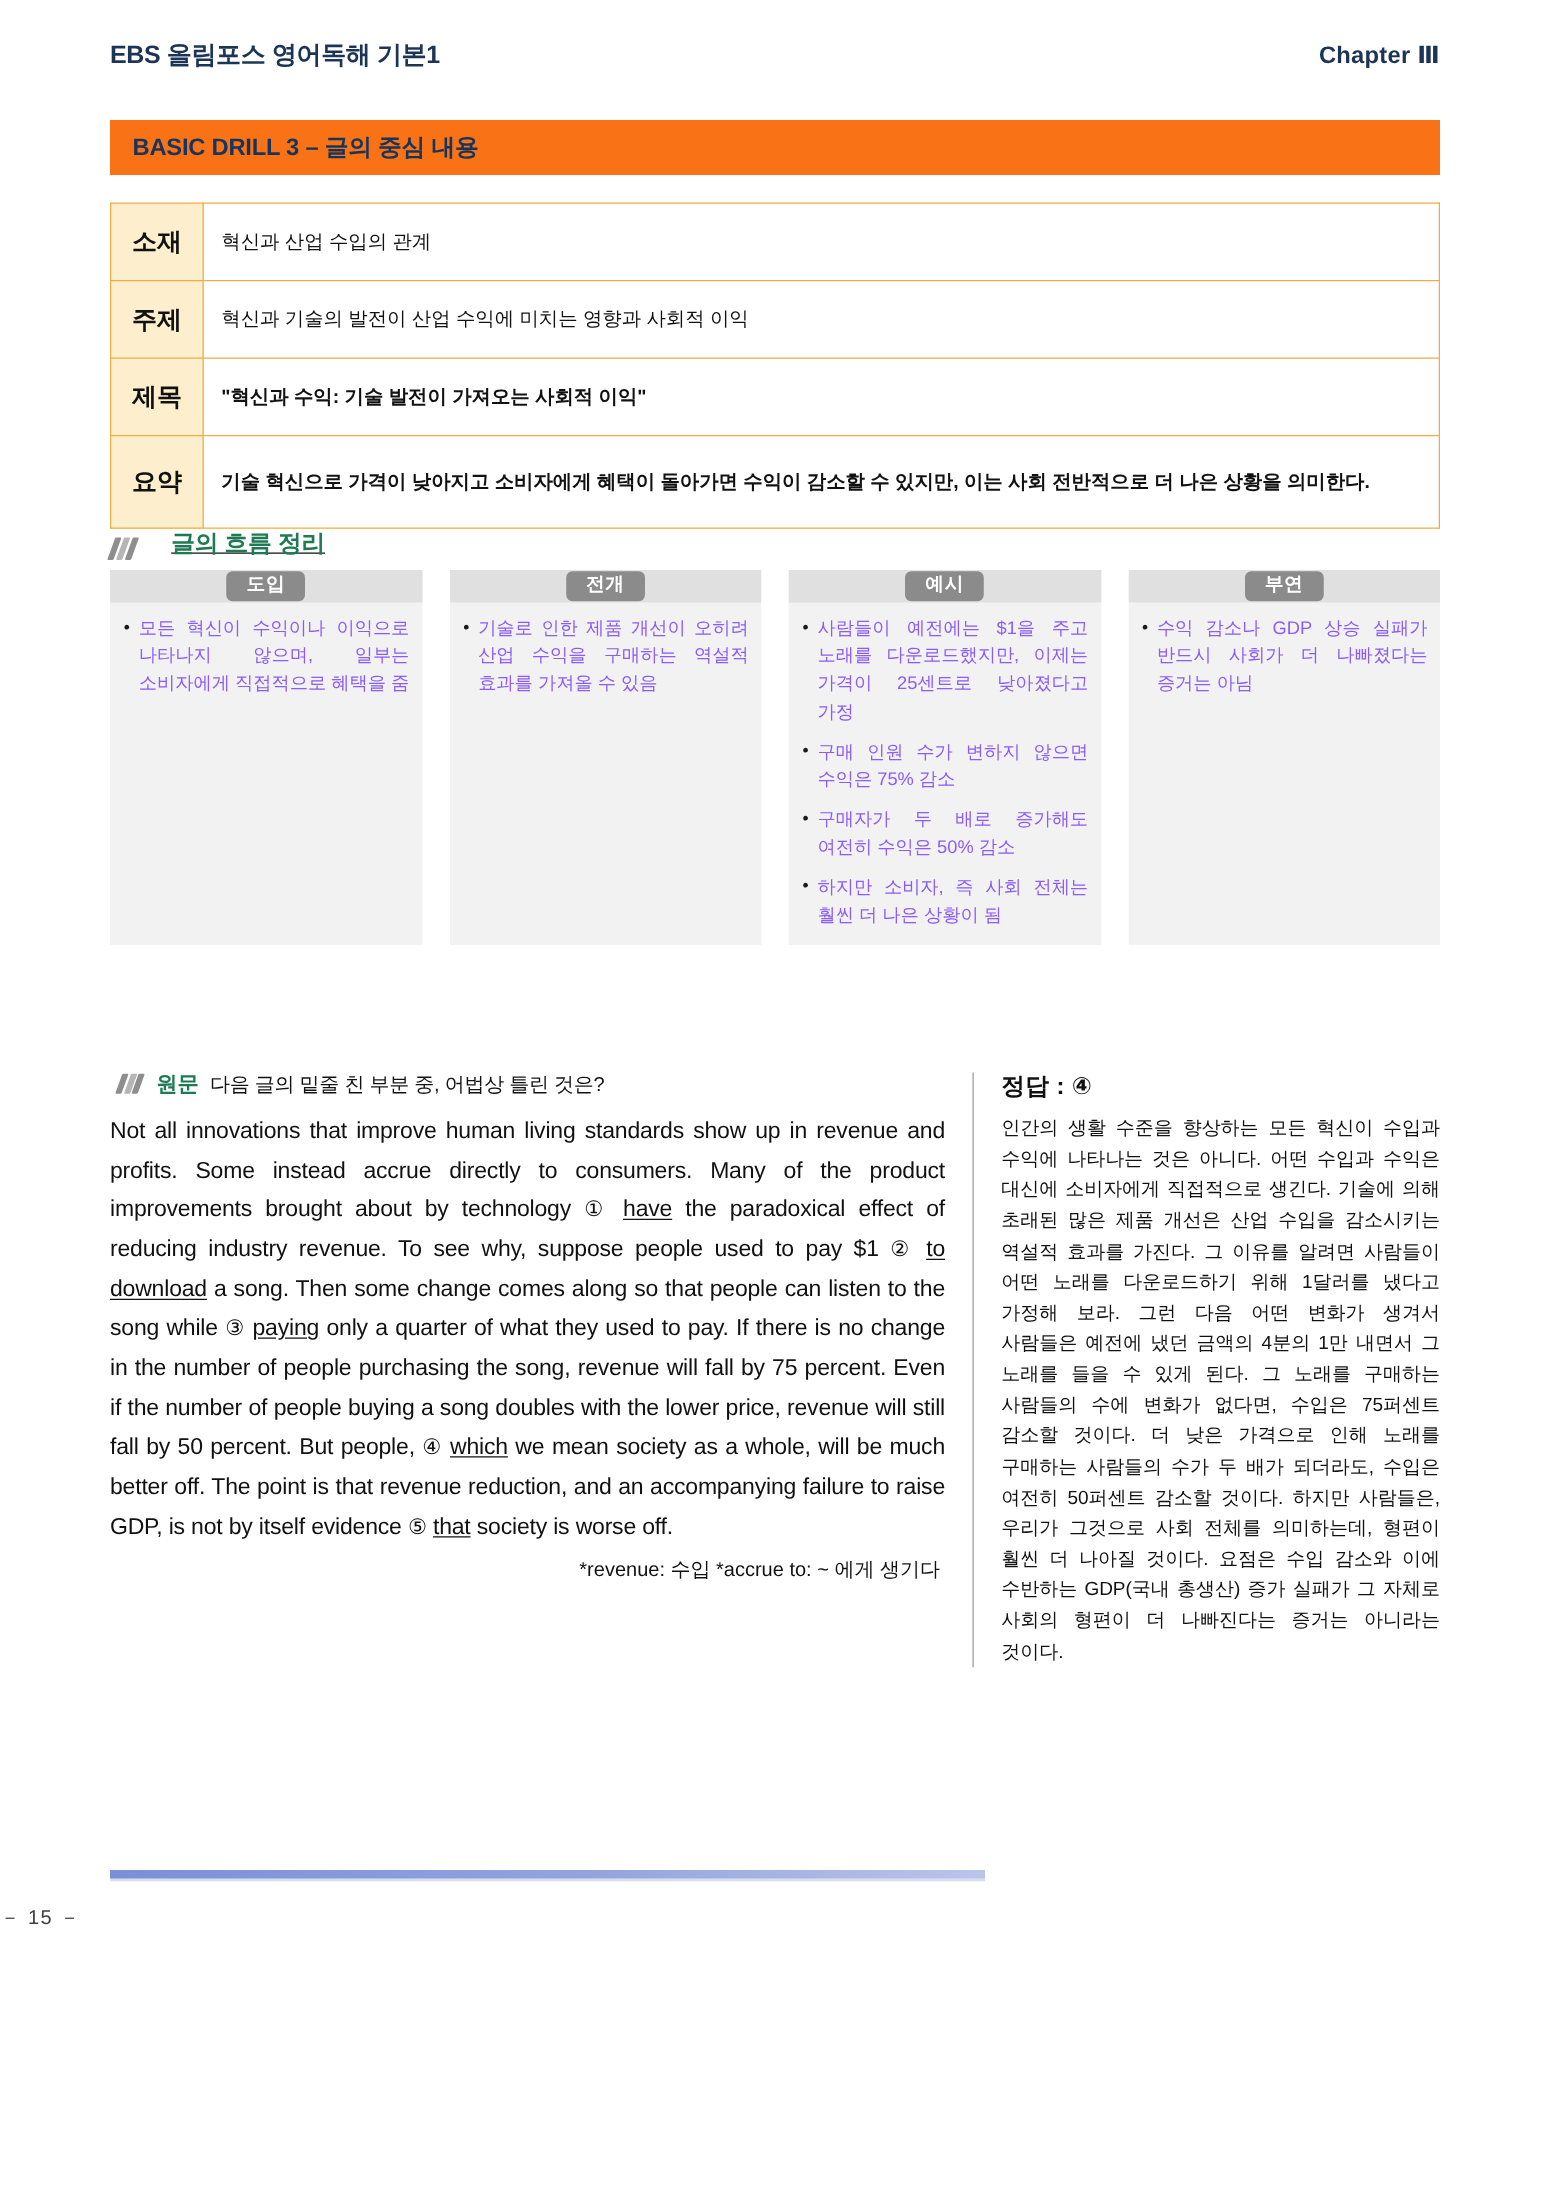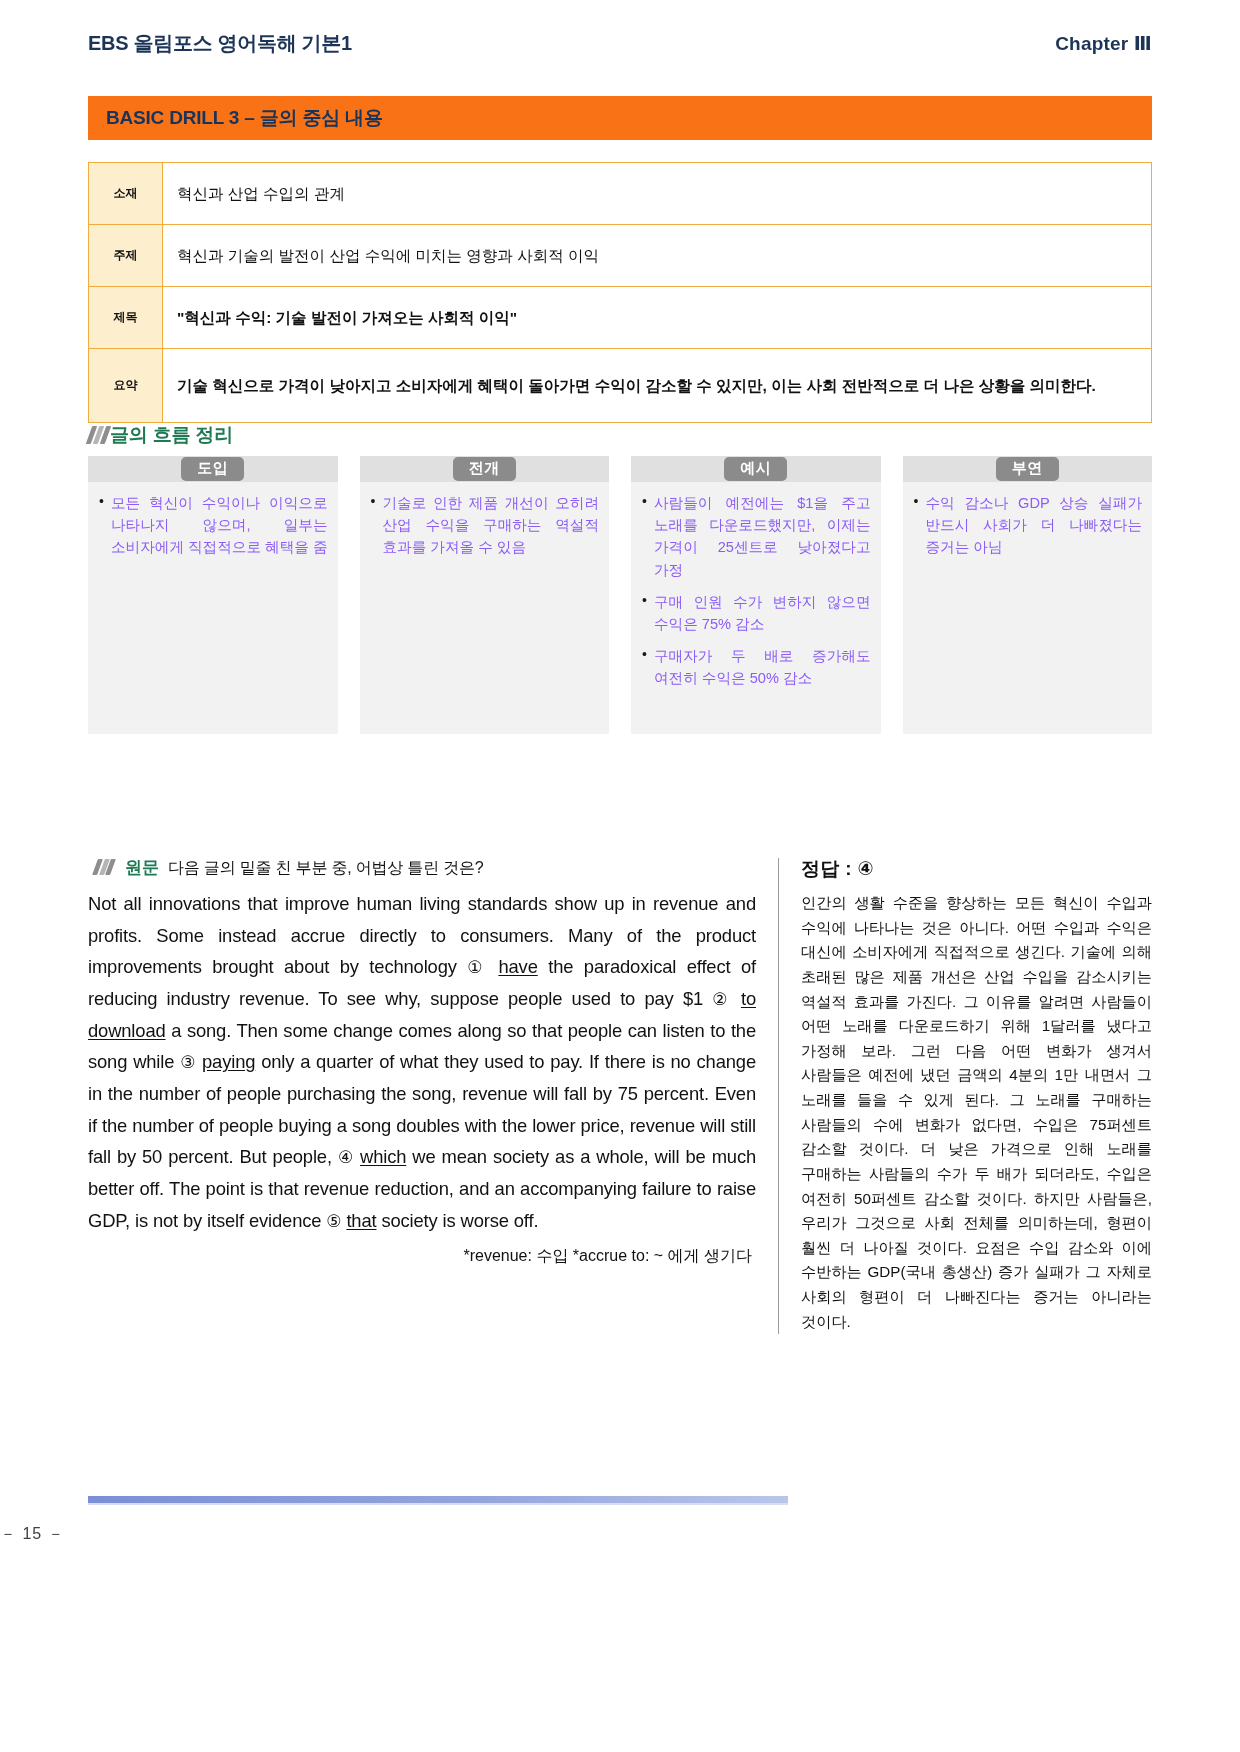--- a/index.html
+++ b/index.html
@@ -57,21 +57,21 @@
   .info-table td {
     border: 1px solid #f0ac3f;
     vertical-align: middle;
     padding: 0;
   }
   .info-table td.label {
     width: 74px;
     background: #fdeecd;
     text-align: center;
     font-weight: bold;
-    font-size: 12px;
+    font-size: 20px;
     color: #111;
     padding: 6px 2px;
   }
   .info-table td.value {
     padding: 10px 14px;
     font-size: 15.5px;
     line-height: 1.5;
     color: #111;
   }
   .info-table tr.r1 td { height: 62px; }
@@ -81,21 +81,21 @@
   .info-table td.value.justify {
     text-align: justify;
     text-justify: inter-word;
     font-weight: bold;
   }
   .info-table td.value.bold { font-weight: bold; }
 
   
   .sec-head {
     position: absolute; left: 88px;
-    display: flex; align-items: center; gap: 0;
+    display: flex; align-items: flex-end; gap: 27px; text-decoration: underline;
   }
   .sec-head .pen {
     display: inline-block; width: 22px; height: 18px; position: relative;
   }
   .sec-head .pen i {
     position: absolute; top: 0; width: 5px; height: 18px;
     background: #9a9a9a; transform: skewX(-20deg);
     border-radius: 1px;
   }
   .sec-head .pen i:nth-child(1) { left: 1px; background: #8e8e8e; }
@@ -307,20 +307,21 @@
 
     <div class="flow-box">
       <div class="fb-head">
         <span class="fb-badge">예시</span>
       </div>
       <div class="fb-body">
         <ul>
           <li>사람들이 예전에는 $1을 주고 노래를 다운로드했지만, 이제는 가격이 25센트로 낮아졌다고 가정</li>
           <li>구매 인원 수가 변하지 않으면 수익은 75% 감소</li>
           <li>구매자가 두 배로 증가해도 여전히 수익은 50% 감소</li>
+          <li>하지만 소비자, 즉 사회 전체는 훨씬 더 나은 상황이 됨</li>
         </ul>
       </div>
     </div>
 
     <div class="flow-box">
       <div class="fb-head">
         <span class="fb-badge">부연</span>
       </div>
       <div class="fb-body">
         <ul>

